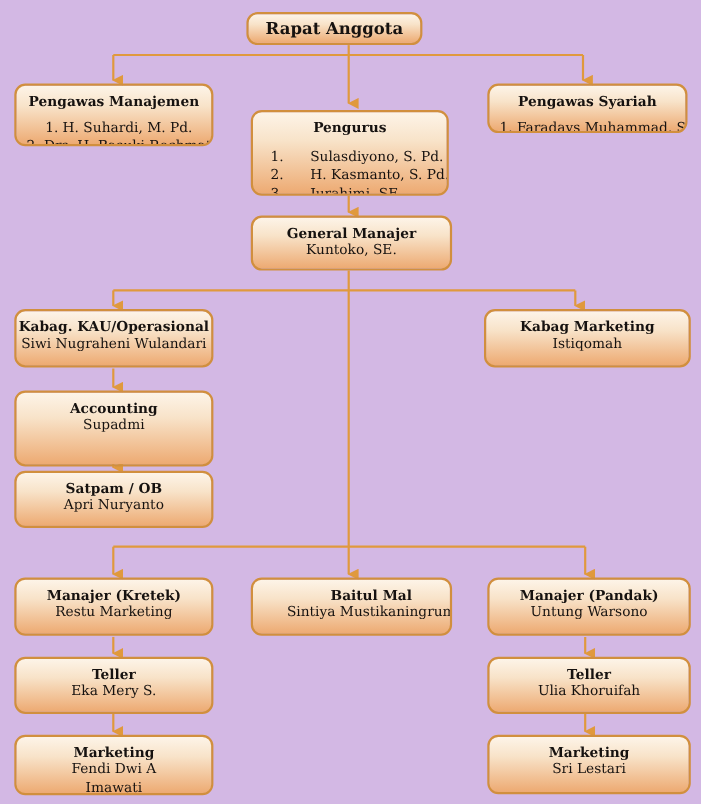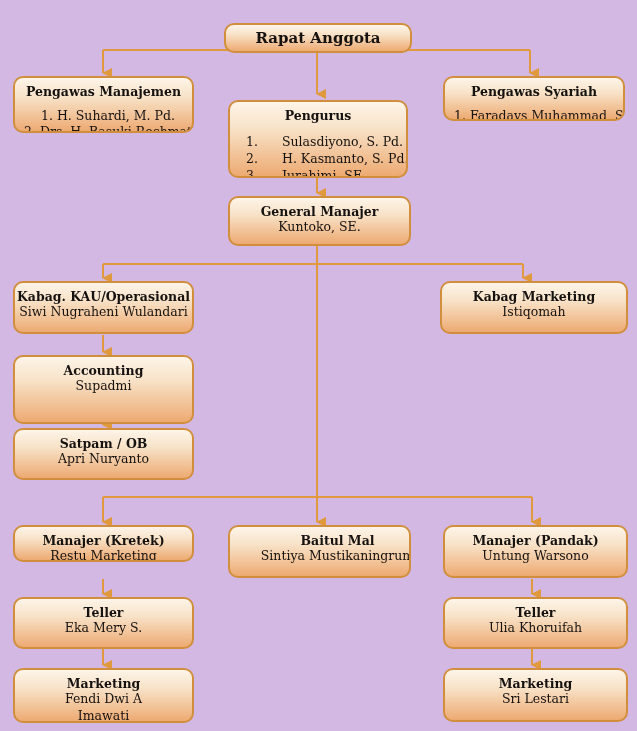--- a/index.html
+++ b/index.html
@@ -48,31 +48,31 @@
     margin-top: 9px;
     padding-left: 9px;
     text-align: left;
   }
   .member-line { font-size: 12.5px; line-height: 16px; white-space: nowrap; text-align: center; }
   .pengurus-list { width: 100%; box-sizing: border-box; margin-top: 10px; padding-left: 16px; }
   .pengurus-row { display: flex; font-size: 12.5px; line-height: 17px; white-space: nowrap; }
   .pengurus-num { width: 36px; flex: 0 0 36px; }
 
   
-  #n-rapat            { left: 224px; top: 11px;  width: 188px; height: 30px; justify-content: center; margin-top: 12px; }
+  #n-rapat            { left: 224px; top: 11px;  width: 160px; height: 30px; justify-content: center; }
   #n-rapat .node-title{ margin-top: 0; font-size: 15px; }
   #n-pengawas-manajemen { left: 13px;  top: 76px;  width: 181px; height: 57px; }
   #n-pengurus         { left: 228px; top: 100px; width: 180px; height: 78px; }
   #n-pengawas-syariah { left: 443px; top: 76px;  width: 182px; height: 45px; }
   #n-general-manajer  { left: 228px; top: 196px; width: 183px; height: 50px; }
   #n-kabag-kau        { left: 13px;  top: 281px; width: 181px; height: 53px; }
   #n-kabag-marketing  { left: 440px; top: 281px; width: 188px; height: 53px; }
   #n-accounting       { left: 13px;  top: 355px; width: 181px; height: 69px; }
   #n-satpam           { left: 13px;  top: 428px; width: 181px; height: 52px; }
-  #n-manajer-kretek   { left: 13px;  top: 525px; width: 181px; height: 37px; }
+  #n-manajer-kretek   { left: 13px;  top: 525px; width: 181px; height: 53px; }
   #n-baitul-mal       { left: 228px; top: 525px; width: 183px; height: 53px; padding-left: 36px; }
   #n-manajer-pandak   { left: 443px; top: 525px; width: 185px; height: 53px; }
   #n-teller-kretek    { left: 13px;  top: 597px; width: 181px; height: 52px; }
   #n-teller-pandak    { left: 443px; top: 597px; width: 185px; height: 52px; }
   #n-marketing-kretek { left: 13px;  top: 668px; width: 181px; height: 55px; }
   #n-marketing-pandak { left: 443px; top: 668px; width: 185px; height: 54px; }
 </style>
 </head>
 <body>
 

